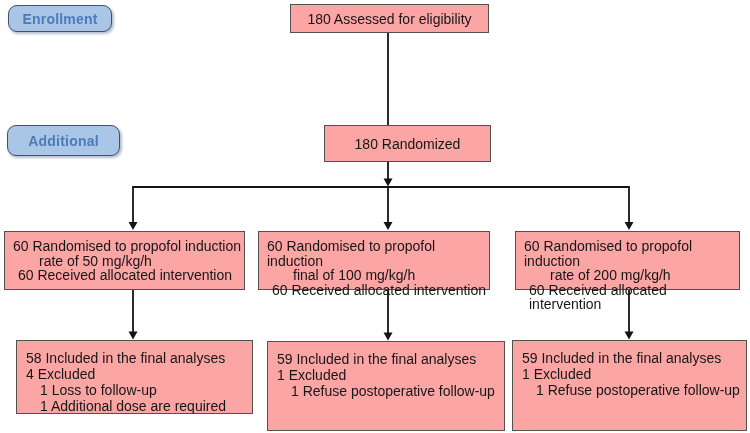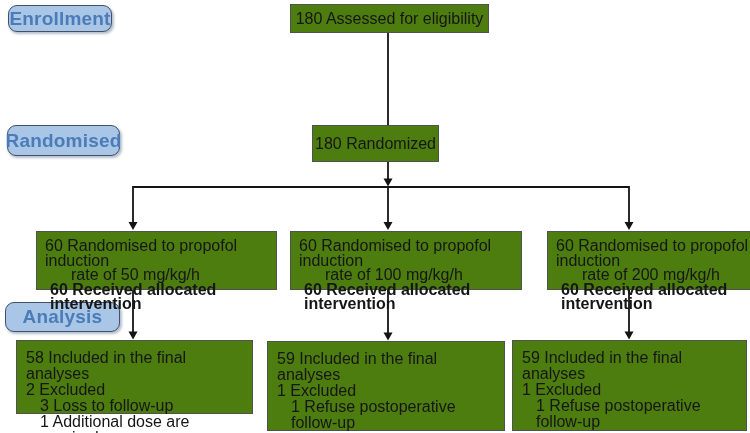--- a/index.html
+++ b/index.html
@@ -14,43 +14,43 @@
   .badge {
     position: absolute;
     display: flex;
     align-items: center;
     justify-content: center;
     background: var(--badge-fill, #a9c6e7);
     border: 1.6px solid var(--badge-border, #44506b);
     border-radius: 9px;
     color: var(--badge-text, #4b7cb8);
     font-weight: bold;
-    font-size: 19px;
+    font-size: 14px;
     letter-spacing: 0.2px;
     box-shadow: 1.5px 2px 2.5px rgba(90,110,140,0.45);
     box-sizing: border-box;
   }
   .box {
     position: absolute;
-    background: #4d7c0f;
+    background: #fca5a5;
     border: 1.5px solid var(--box-border, #515151);
     color: #161616;
-    font-size: 16px;
+    font-size: 14px;
     box-sizing: border-box;
   }
   .box.center {
     display: flex;
     align-items: center;
     justify-content: center;
     text-align: center;
   }
-  .alloc { padding: 7px 2px 0 8px; line-height: 14.5px; margin-left: 32px; }
+  .alloc { padding: 7px 2px 0 8px; line-height: 14.5px; }
   .ana   { padding: 9px 2px 0 9px; line-height: 16px; }
   .ind-a { padding-left: 26px; }  
-  .ind-b { padding-left: 5px; font-weight: bold; }   
+  .ind-b { padding-left: 5px; }   
   .ind-c { padding-left: 14px; }  
   svg.connectors {
     position: absolute;
     left: 0; top: 0;
     width: 750px; height: 433px;
     pointer-events: none;
   }
   svg .ln { stroke: var(--line, #141414); stroke-width: 1.8; fill: none; }
   svg .ah { fill: var(--line, #141414); stroke: none; }
 </style>
@@ -74,50 +74,49 @@
 
     <path class="ln" d="M133 290 V332"></path>
     <polygon class="ah" points="128.5,331.5 137.5,331.5 133,339.5"></polygon>
     <path class="ln" d="M388 290 V333"></path>
     <polygon class="ah" points="383.5,332.5 392.5,332.5 388,340.5"></polygon>
     <path class="ln" d="M629 290 V332"></path>
     <polygon class="ah" points="624.5,331.5 633.5,331.5 629,339.5"></polygon>
   </svg>
 
   <div class="badge" style="left:8px; top:5px; width:104px; height:27px;">Enrollment</div>
-  <div class="badge" style="left:7px; top:125px; width:113px; height:31px;">Randomised</div>
-  <div class="badge" style="left:5px; top:302px; width:115px; height:30px;">Analysis</div>
+  <div class="badge" style="left:7px; top:125px; width:113px; height:31px;">Additional</div>
 
   <div class="box center" style="left:290px; top:4px; width:199px; height:29px;">
     <span>180 Assessed for eligibility</span>
   </div>
-  <div class="box center" style="left:312px; top:125px; width:127px; height:37px;">
+  <div class="box center" style="left:324px; top:125px; width:167px; height:37px;">
     <span>180 Randomized</span>
   </div>
 
   <div class="box alloc" style="left:4px; top:231px; width:241px; height:59px;">
     <div>60 Randomised to propofol induction</div>
     <div class="ind-a">rate of 50 mg/kg/h</div>
     <div class="ind-b">60 Received allocated intervention</div>
   </div>
   <div class="box alloc" style="left:258px; top:231px; width:232px; height:59px;">
     <div>60 Randomised to propofol induction</div>
-    <div class="ind-a">rate of 100 mg/kg/h</div>
+    <div class="ind-a">final of 100 mg/kg/h</div>
     <div class="ind-b">60 Received allocated intervention</div>
   </div>
   <div class="box alloc" style="left:515px; top:231px; width:225px; height:59px;">
     <div>60 Randomised to propofol induction</div>
     <div class="ind-a">rate of 200 mg/kg/h</div>
     <div class="ind-b">60 Received allocated intervention</div>
   </div>
 
   <div class="box ana" style="left:16px; top:340px; width:237px; height:74px;">
     <div>58 Included in the final analyses</div>
-    <div>2 Excluded</div>
-    <div class="ind-c">3 Loss to follow-up</div>
+    <div>4 Excluded</div>
+    <div class="ind-c">1 Loss to follow-up</div>
     <div class="ind-c">1 Additional dose are required</div>
   </div>
   <div class="box ana" style="left:267px; top:341px; width:238px; height:90px;">
     <div>59 Included in the final analyses</div>
     <div>1 Excluded</div>
     <div class="ind-c">1 Refuse postoperative follow-up</div>
   </div>
   <div class="box ana" style="left:512px; top:340px; width:235px; height:91px;">
     <div>59 Included in the final analyses</div>
     <div>1 Excluded</div>

